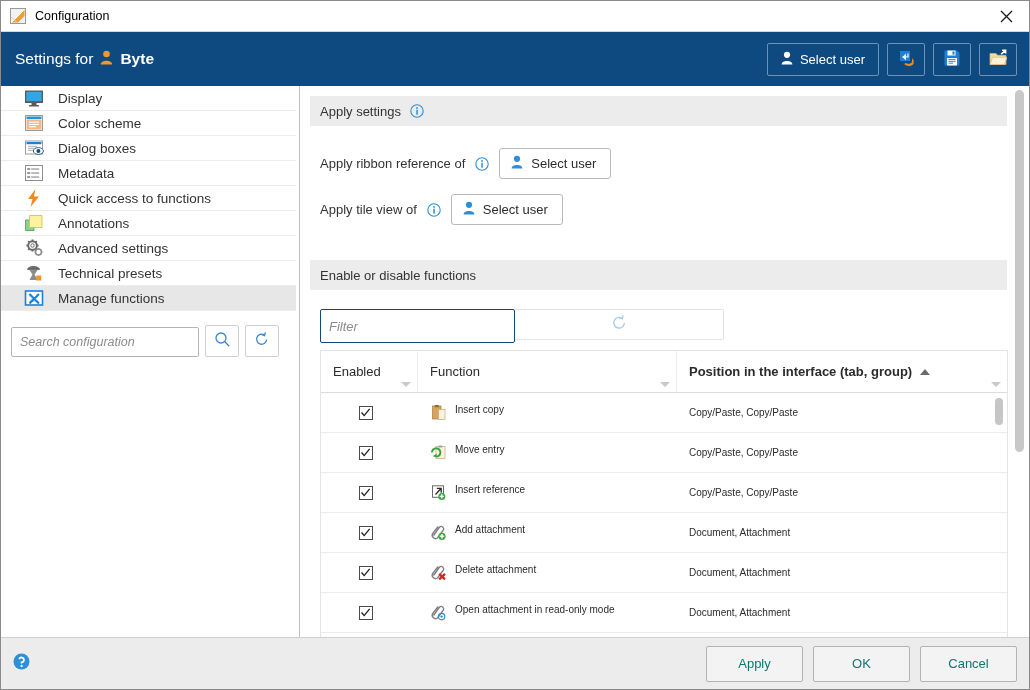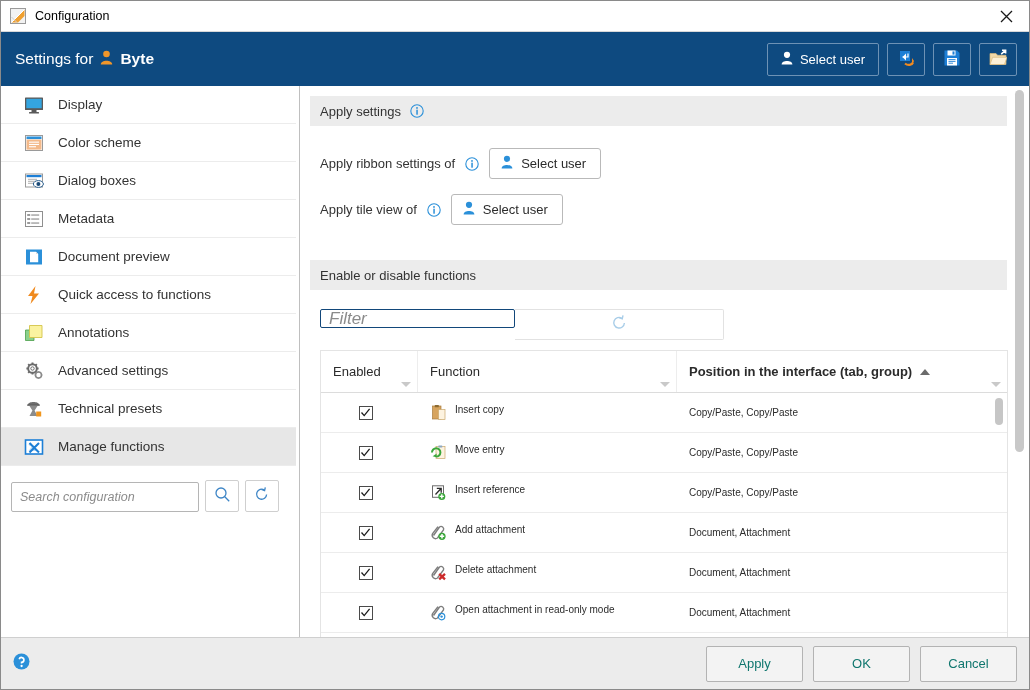--- a/index.html
+++ b/index.html
@@ -64,21 +64,21 @@
   
   .sidebar {
     width: 299px; flex: 0 0 299px;
     border-right: 1px solid #bfbfbf;
     background: #ffffff;
     display: flex; flex-direction: column;
     overflow: hidden;
   }
   .nav { display: flex; flex-direction: column; }
   .nav-item {
-    height: 38px; display: flex; align-items: center;
+    height: 25px; display: flex; align-items: center;
     padding-left: 22px; gap: 13px;
     border-bottom: 1px solid #ececec;
     font-size: 13.5px; color: #333333;
     cursor: pointer; position: relative;
     width: 295px;
   }
   .nav-item.selected { background: #e7e7e7; }
   .nav-icon { width: 22px; height: 22px; flex: 0 0 22px; position: relative; }
   .search-row {
     display: flex; align-items: flex-end; gap: 6px;
@@ -126,23 +126,23 @@
     padding: 0 14px 0 11px; cursor: pointer;
     font-family: "Liberation Sans", sans-serif;
   }
 
   
   .filter-wrap {
     display: flex; margin: 19px 0 10px 10px;
     width: 404px; height: 31px;
   }
   .filter-input {
-    width: 195px; height: 19px;
+    width: 195px; height: 34px;
     border: 1px solid #12477a; border-radius: 2px;
-    padding: 0 8px; font-size: 17px; color: #333;
+    padding: 0 8px; font-size: 13px; color: #333;
     font-family: "Liberation Sans", sans-serif; background:#fff;
     position: relative; z-index: 2;
   }
   .filter-input::placeholder { color: #8b8b8b; font-style: italic; }
   .filter-reset {
     flex: 1 1 auto; height: 31px;
     border: 1px solid #e2e2e2; border-left: none; border-radius: 0 2px 2px 0;
     background: #ffffff;
     display: flex; align-items: center; justify-content: center;
     cursor: pointer;
@@ -355,30 +355,20 @@
               <rect x="8.2" y="6.4" width="8" height="1.3" fill="#9a9a9a"></rect>
               <rect x="4.2" y="10" width="3" height="2" fill="#9a9a9a"></rect>
               <rect x="8.2" y="10.4" width="8" height="1.3" fill="#9a9a9a"></rect>
               <rect x="4.2" y="14" width="3" height="2" fill="#9a9a9a"></rect>
               <rect x="8.2" y="14.4" width="8" height="1.3" fill="#9a9a9a"></rect>
             </svg>
           </span>
           <span>Metadata</span>
         </div>
 
-        <div class="nav-item">
-          <span class="nav-icon">
-            <svg width="22" height="22" viewBox="0 0 22 22">
-              <rect x="3" y="3.5" width="16" height="15" fill="#2b90d9"></rect>
-              <path d="M7 5.8 L13 5.8 L15.2 8 L15.2 16.2 L7 16.2 Z" fill="#ffffff"></path>
-              <path d="M13 5.8 L13 8 L15.2 8" fill="#dcdcdc"></path>
-            </svg>
-          </span>
-          <span>Document preview</span>
-        </div>
 
         <div class="nav-item">
           <span class="nav-icon">
             <svg width="22" height="22" viewBox="0 0 22 22">
               <path d="M12.5 2 L5 12 L9.5 12 L7.5 20 L16 9.5 L11 9.5 Z" fill="#f08a1e"></path>
             </svg>
           </span>
           <span>Quick access to functions</span>
         </div>
 
@@ -465,21 +455,21 @@
             <svg width="14" height="14" viewBox="0 0 14 14">
               <circle cx="7" cy="7" r="6.2" fill="none" stroke="#2b90d9" stroke-width="1.1"></circle>
               <circle cx="7" cy="3.9" r="0.95" fill="#2b90d9"></circle>
               <rect x="6.3" y="5.7" width="1.5" height="5" fill="#2b90d9"></rect>
             </svg>
           </span>
         </div>
 
         <div class="apply-rows">
           <div class="apply-row">
-            <span>Apply ribbon settings of</span>
+            <span>Apply ribbon reference of</span>
             <span class="info-i">
               <svg width="14" height="14" viewBox="0 0 14 14">
                 <circle cx="7" cy="7" r="6.2" fill="none" stroke="#2b90d9" stroke-width="1.1"></circle>
                 <circle cx="7" cy="3.9" r="0.95" fill="#2b90d9"></circle>
                 <rect x="6.3" y="5.7" width="1.5" height="5" fill="#2b90d9"></rect>
               </svg>
             </span>
             <div class="lbtn">
               <span>
                 <svg width="12" height="14" viewBox="0 0 12 14">

